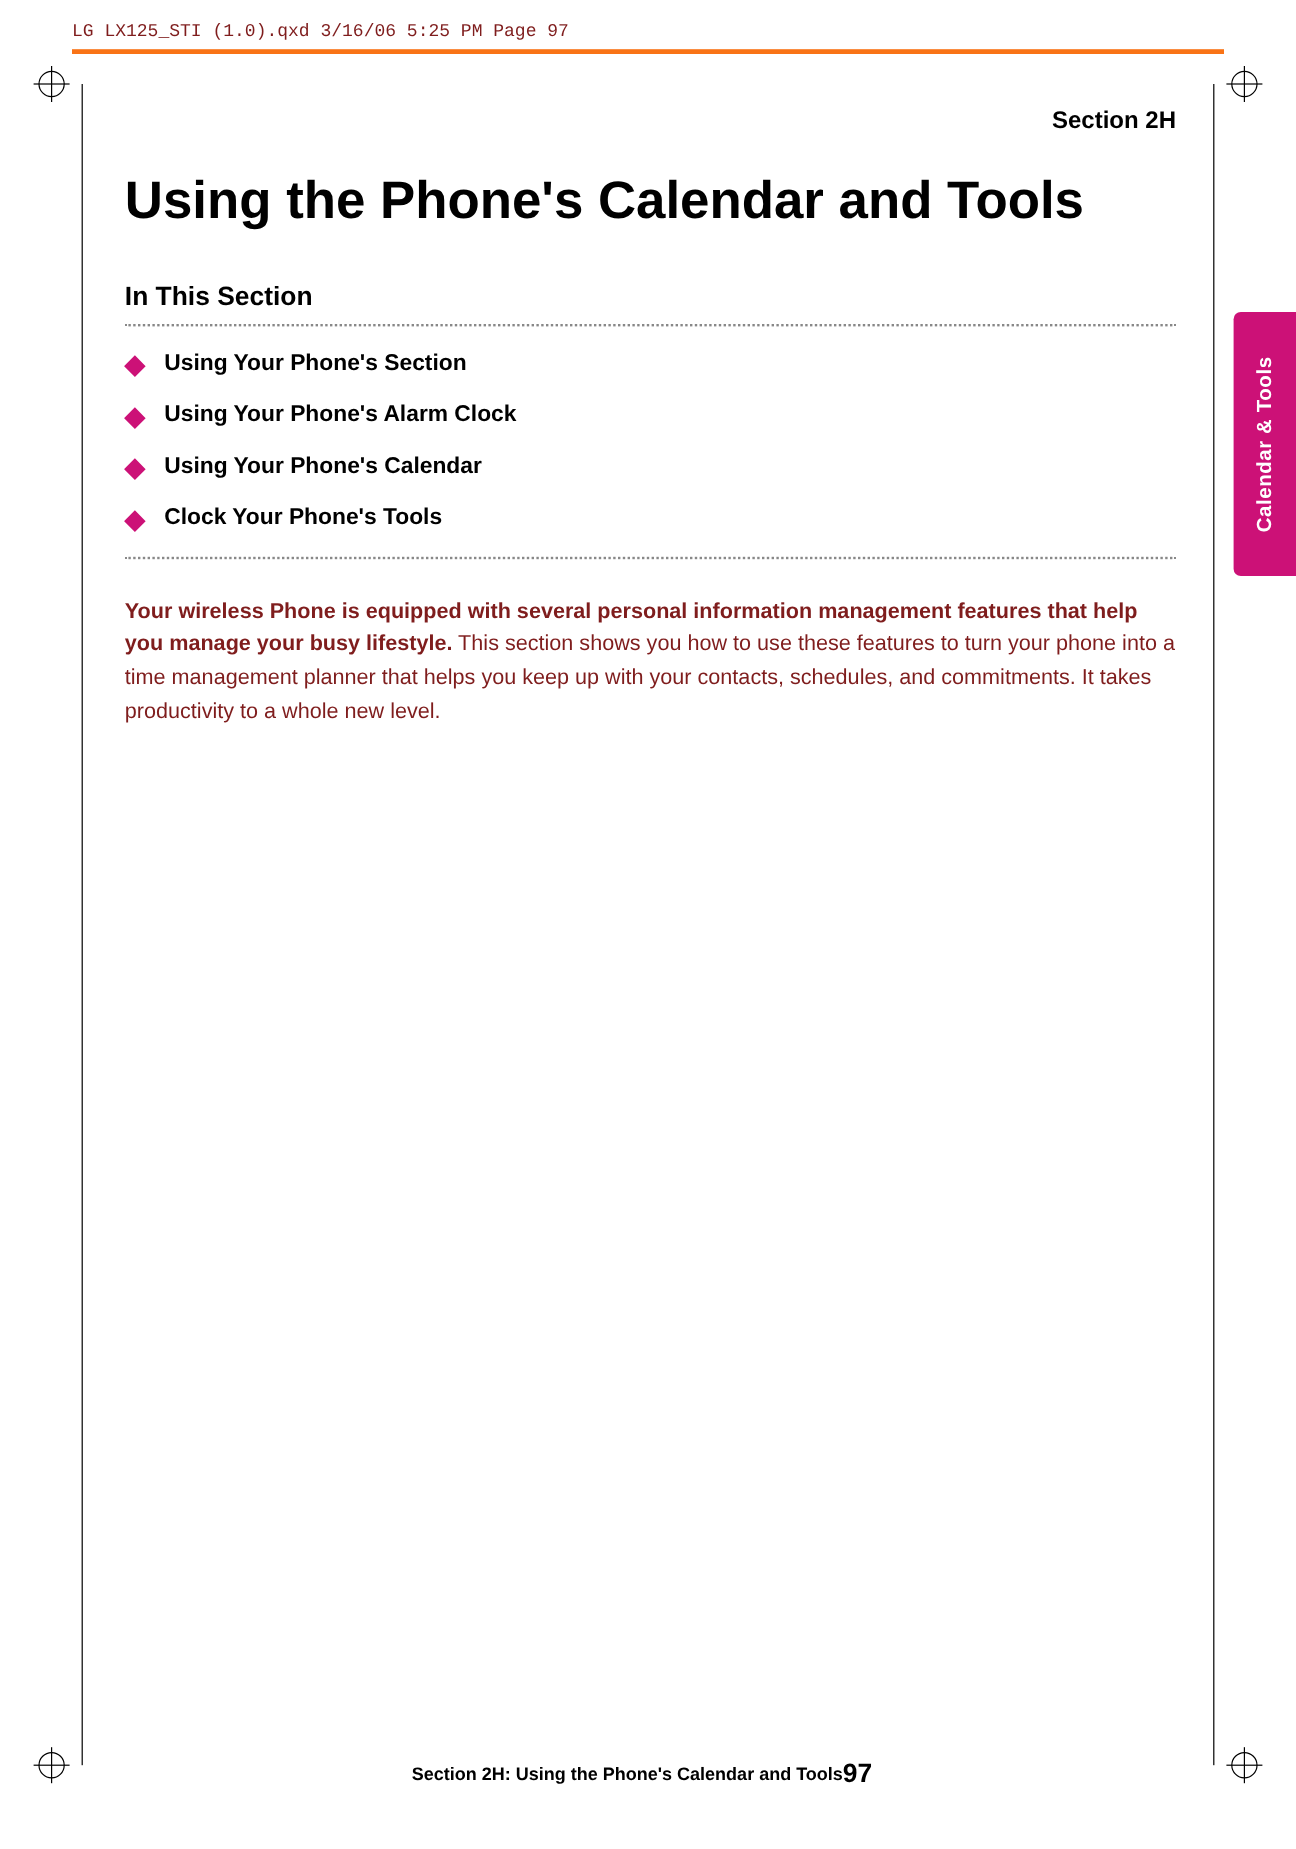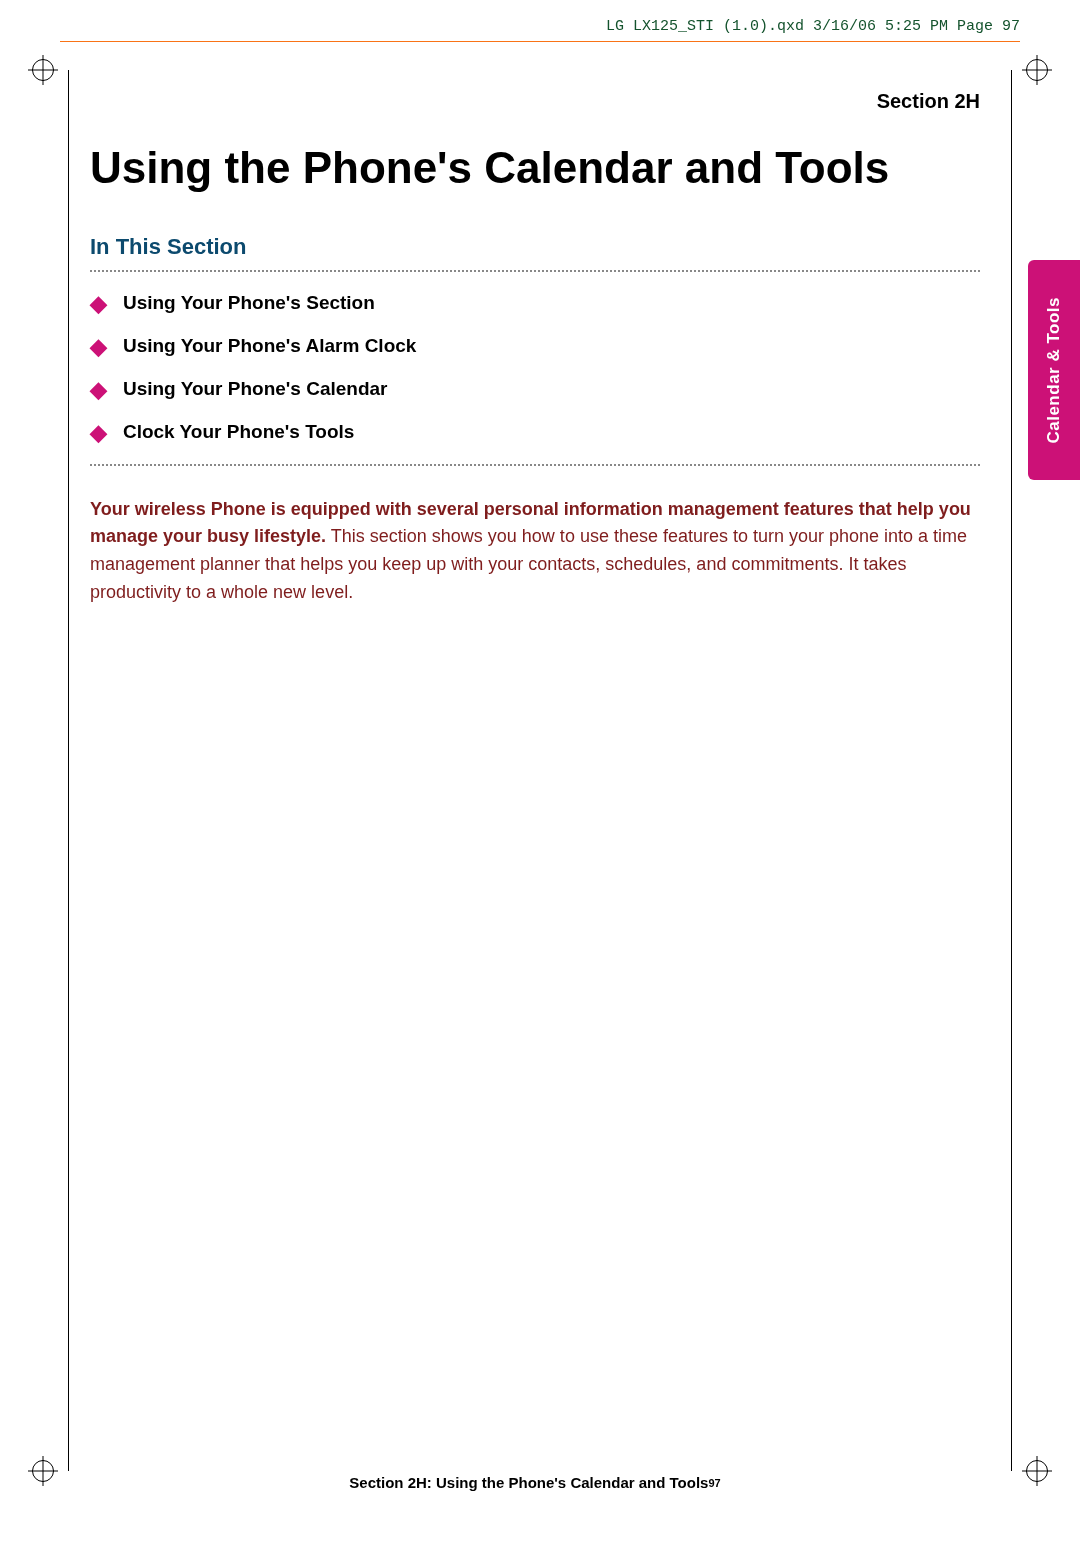--- a/index.html
+++ b/index.html
@@ -24,26 +24,26 @@
       background: #ffffff;
     }
 
     
     .print-header {
       position: absolute;
       top: 18px;
       left: 60px;
       right: 60px;
       display: flex;
-      justify-content: flex-end;
+      justify-content: flex-start;
       align-items: center;
       font-family: 'Courier New', Courier, monospace;
       font-size: 15px;
-      color: #14532d;
-      border-bottom: 1px solid #f97316;
+      color: #7f1d1d;
+      border-bottom: 4px solid #f97316;
       padding-bottom: 6px;
     }
 
     
     .reg-mark {
       position: absolute;
       width: 30px;
       height: 30px;
     }
 
@@ -120,21 +120,21 @@
       writing-mode: vertical-rl;
       transform: rotate(180deg);
       white-space: nowrap;
       letter-spacing: 0.5px;
     }
 
     
     .content {
       position: absolute;
       top: 80px;
-      left: 90px;
+      left: 104px;
       right: 100px;
     }
 
     
     .section-label {
       text-align: right;
       font-family: Arial, sans-serif;
       font-size: 20px;
       font-weight: bold;
       color: #000;
@@ -151,21 +151,21 @@
       line-height: 1.15;
       margin-bottom: 40px;
       margin-top: 10px;
     }
 
     
     .in-this-section-title {
       font-family: Arial, sans-serif;
       font-size: 22px;
       font-weight: bold;
-      color: #0c4a6e;
+      color: #000000;
       margin-bottom: 10px;
     }
 
     .dotted-line {
       border: none;
       border-top: 2px dotted #888;
       margin-bottom: 20px;
     }
 
     .dotted-line-bottom {
@@ -226,21 +226,21 @@
 
     .footer-text {
       font-family: Arial, sans-serif;
       font-size: 15px;
       font-weight: bold;
       color: #000;
     }
 
     .footer-page {
       font-family: Arial, sans-serif;
-      font-size: 11px;
+      font-size: 22px;
       font-weight: bold;
       color: #000;
     }
 
     
     .left-border-line {
       position: absolute;
       left: 68px;
       top: 70px;
       bottom: 70px;

